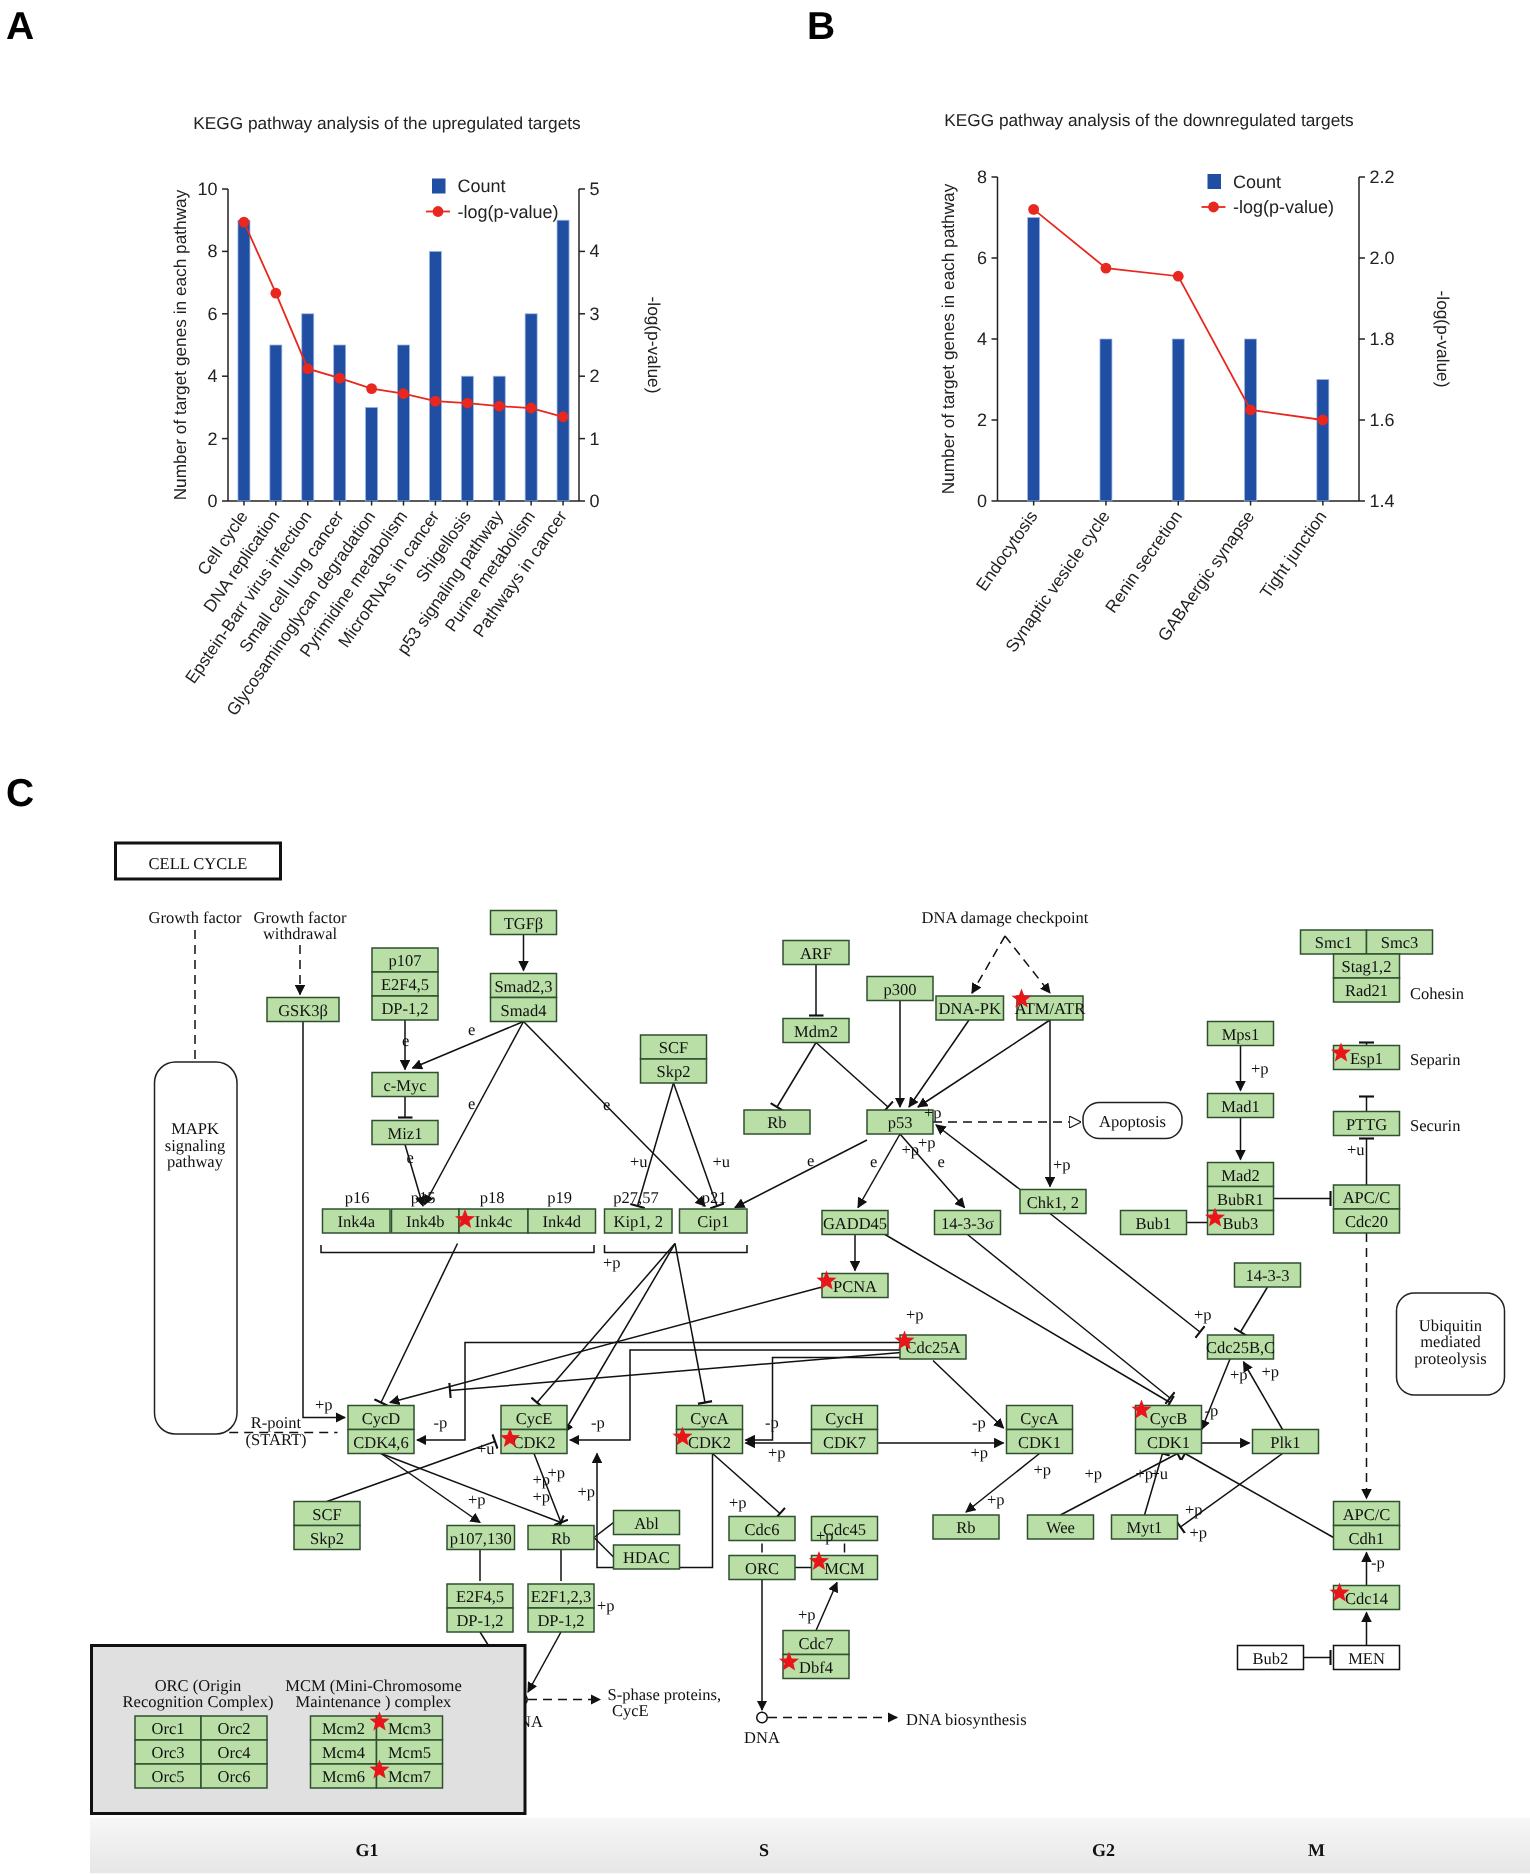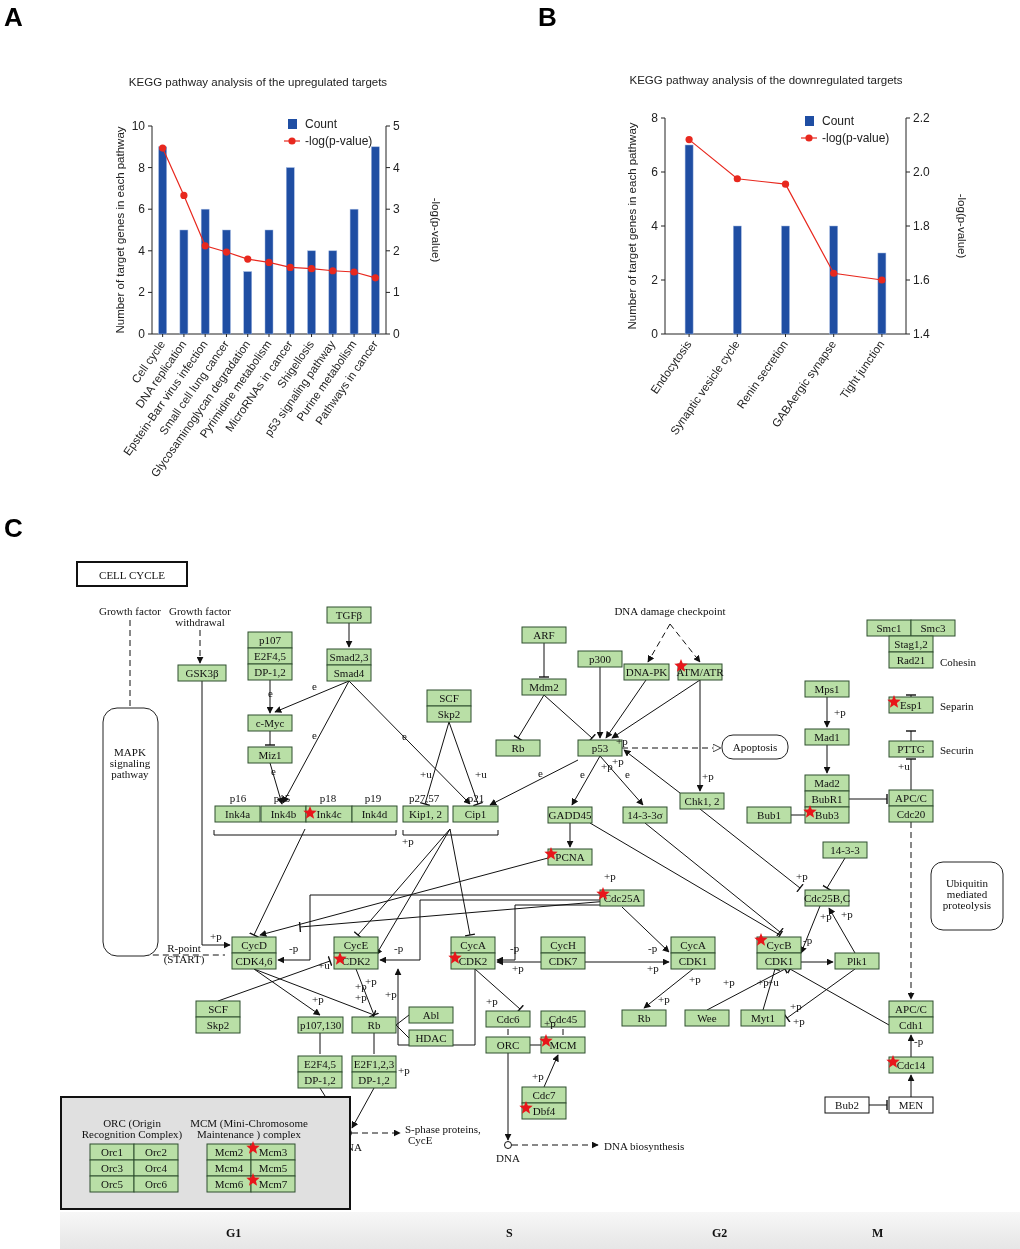--- a/index.html
+++ b/index.html
@@ -155,23 +155,23 @@
       <circle cx="881.9" cy="280" r="3.6" fill="#e8281e"></circle>
       <rect x="805" y="116" width="9" height="10" fill="#1f4ea3"></rect>
       <text x="822" y="125" font-size="12" fill="#222">Count</text>
       <line x1="801" y1="138" x2="817" y2="138" stroke="#e8281e" stroke-width="1.2"></line>
       <circle cx="809" cy="138" r="3.6" fill="#e8281e"></circle>
       <text x="822" y="142" font-size="12" fill="#222">-log(p-value)</text>
     </g>
 </svg>
 
 <div class="phase-bar"></div>
-<span class="phase-label" style="left:226px;">G1</span>
+<span class="phase-label" style="left:237px;">G1</span>
 <span class="phase-label" style="left:506px;">S</span>
-<span class="phase-label" style="left:712px;">G2</span>
+<span class="phase-label" style="left:728px;">G2</span>
 <span class="phase-label" style="left:872px;">M</span>
 
 <svg id="kegg" class="kegg" width="1020" height="1249" style="top:0;" xmlns="http://www.w3.org/2000/svg">
   <defs>
     <marker id="arr" viewBox="0 0 10 10" refX="9" refY="5" markerWidth="7" markerHeight="7" orient="auto-start-reverse">
       <path d="M0,0 L10,5 L0,10 z" fill="#111"></path>
     </marker>
     <marker id="arrOpen" viewBox="0 0 10 10" refX="9" refY="5" markerWidth="8" markerHeight="8" orient="auto">
       <path d="M0,0 L10,5 L0,10 z" fill="#fff" stroke="#111" stroke-width="1"></path>
     </marker>

